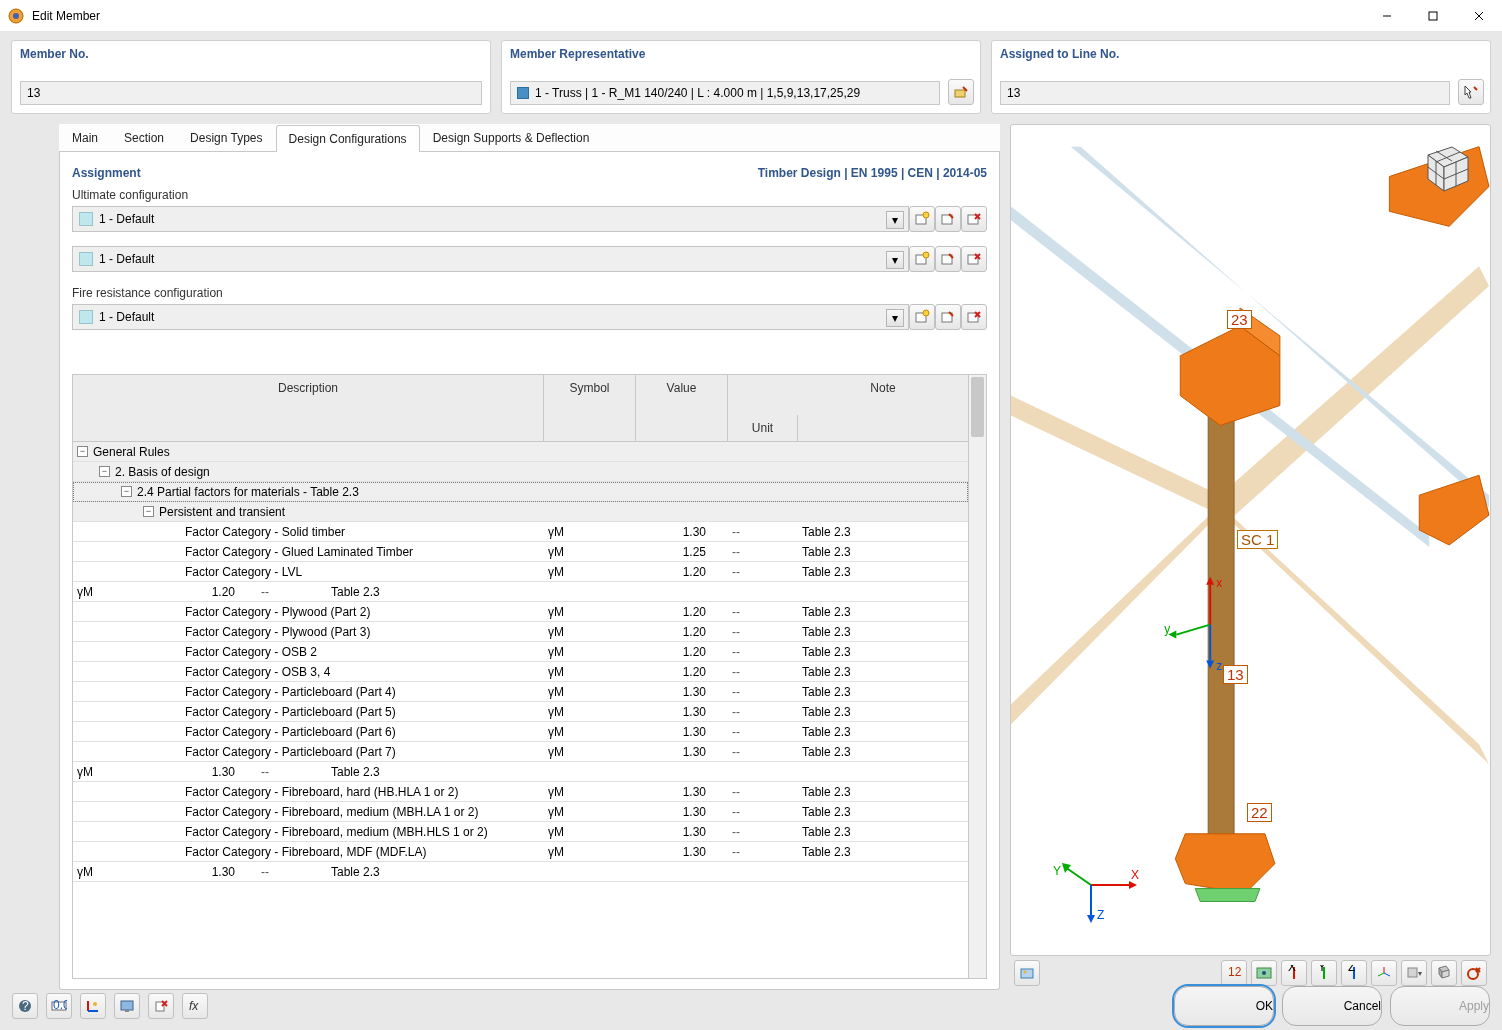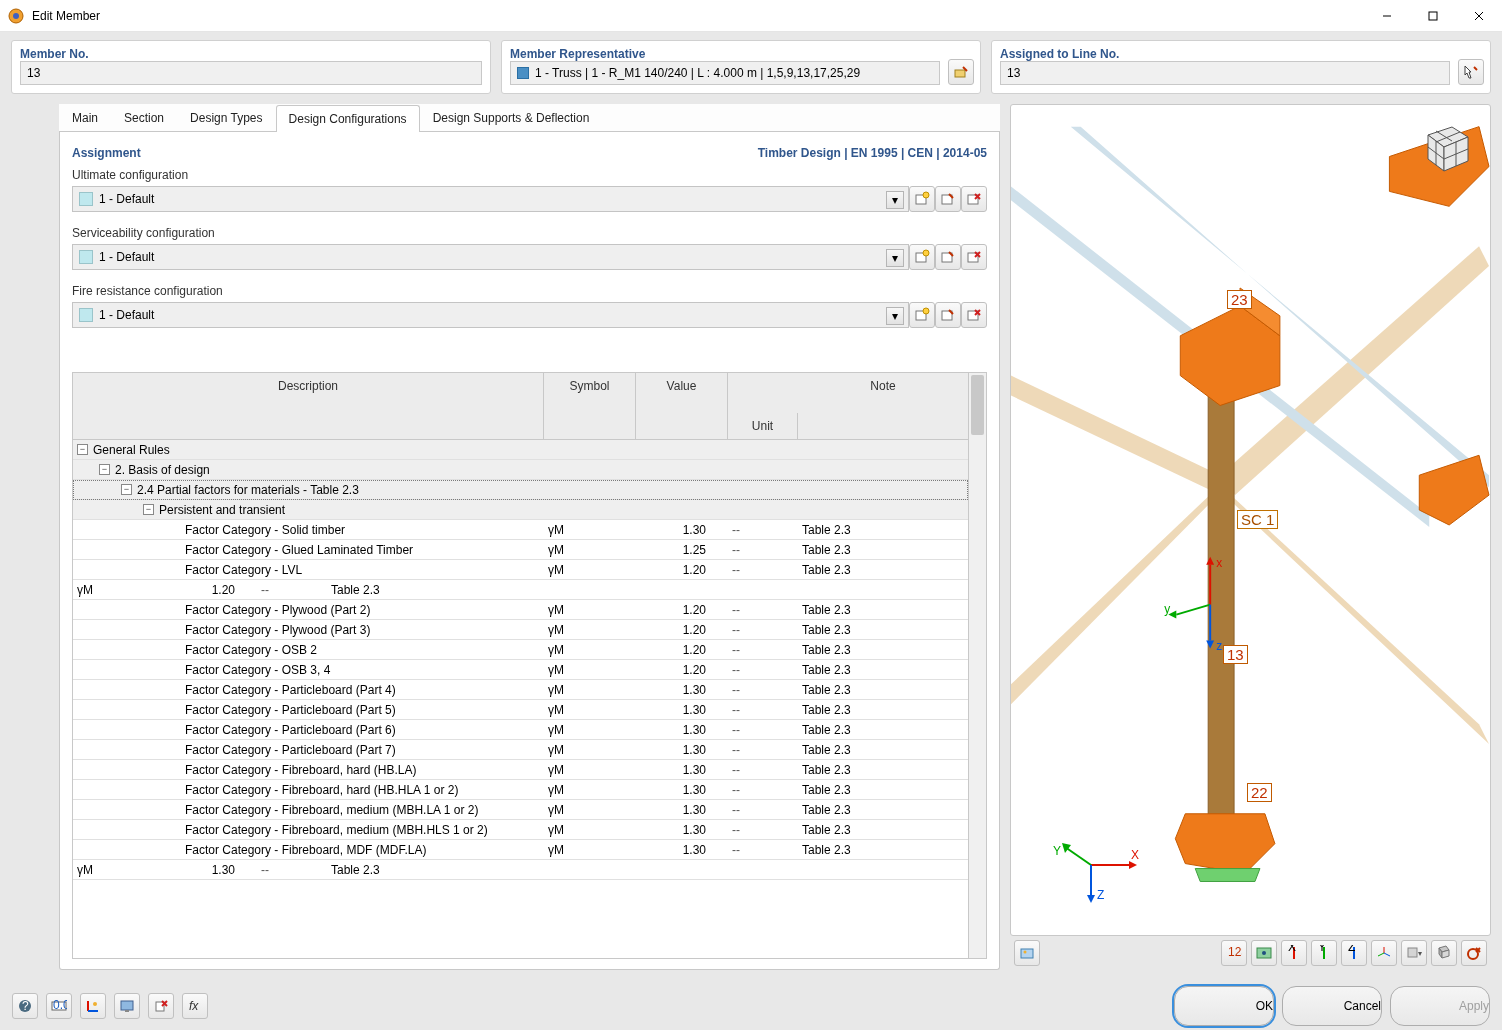--- a/index.html
+++ b/index.html
@@ -8,21 +8,21 @@
 
 .titlebar { height: 32px; display: flex; align-items: center; padding: 0 0 0 8px; border-bottom: 1px solid #e5e5e5; }
 .titlebar .app-icon { width: 16px; height: 16px; margin-right: 8px; }
 .titlebar .title { flex: 1; color: #000; }
 .titlebar .win-btn { width: 46px; height: 32px; display: flex; align-items: center; justify-content: center; color: #000; }
 
 
 .outer { background: #e8e8e8; padding: 8px 11px 8px 11px; height: calc(100% - 32px - 48px); }
 .header-row { display: flex; gap: 10px; margin-bottom: 10px; }
 .panel { background: #fff; border: 1px solid #d0d0d0; border-radius: 3px; padding: 6px 8px 8px 8px; }
-.panel-label { color: #30568c; font-weight: 600; margin-bottom: 0; }
+.panel-label { color: #30568c; font-weight: 600; margin-bottom: 20px; }
 .panel-input { background: #f0f0f0; border: 1px solid #c8c8c8; padding: 4px 6px; height: 24px; width: 100%; display: flex; align-items: center; }
 .panel-input .sq { width: 12px; height: 12px; background:#4a8fc4; border:1px solid #2a6fa4; margin-right:6px; }
 .hdr-member { flex: 0 0 480px; }
 .hdr-rep   { flex: 0 0 480px; position:relative; }
 .hdr-line  { flex: 1; position:relative; }
 .small-icon-btn { width:26px; height:26px; border:1px solid #c0c0c0; background:linear-gradient(#fafafa,#e7e7e7); display:flex; align-items:center; justify-content:center; border-radius:3px; position:absolute; }
 .small-icon-btn svg{width:16px;height:16px;}
 
 
 .content-row { display: flex; gap: 10px; height: calc(100% - 68px); padding-left: 48px; }
@@ -195,21 +195,20 @@
             </div>
           <div class="icon-btn">
               <svg viewBox="0 0 16 16">
                 <rect x="2" y="4" width="10" height="9" fill="#fff" stroke="#777"></rect>
                 <line x1="9" y1="3" x2="14" y2="8" stroke="#d02020" stroke-width="2"></line>
                 <line x1="14" y1="3" x2="9" y2="8" stroke="#d02020" stroke-width="2"></line>
               </svg>
             </div>
         </div>
 
-        <div class="field-label">Serviceability configuration</div>
         <div class="cfg-row">
           <div class="cfg-input">
             <span class="sq2"></span>
             <span>1 - Default</span>
             <div class="dd">▾</div>
           </div>
           <div class="icon-btn">
               <svg viewBox="0 0 16 16">
                 <rect x="2" y="4" width="10" height="9" fill="#fff" stroke="#777"></rect>
                 <circle cx="12" cy="4" r="3" fill="#ffd040" stroke="#c09000"></circle>
@@ -425,24 +424,20 @@
                   <div class="td desc">
                     <span class="ind" style="width: 108px;"></span>
                     <span>Factor Category - Particleboard (Part 7)</span>
                   </div>
                   <div class="td sym">γM</div>
                   <div class="td val">1.30</div>
                   <div class="td unit">--</div>
                   <div class="td note">Table 2.3</div>
                 </div>
                 <div class="trow">
-                  <div class="td desc">
-                    <span class="ind" style="width: 108px;"></span>
-                    <span>Factor Category - Fibreboard, hard (HB.LA)</span>
-                  </div>
                   <div class="td sym">γM</div>
                   <div class="td val">1.30</div>
                   <div class="td unit">--</div>
                   <div class="td note">Table 2.3</div>
                 </div>
                 <div class="trow">
                   <div class="td desc">
                     <span class="ind" style="width: 108px;"></span>
                     <span>Factor Category - Fibreboard, hard (HB.HLA 1 or 2)</span>
                   </div>

